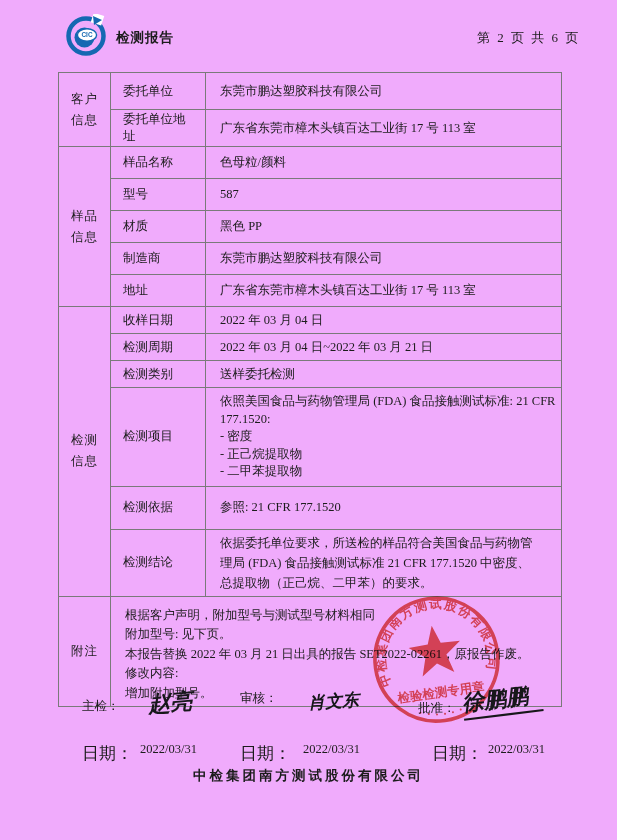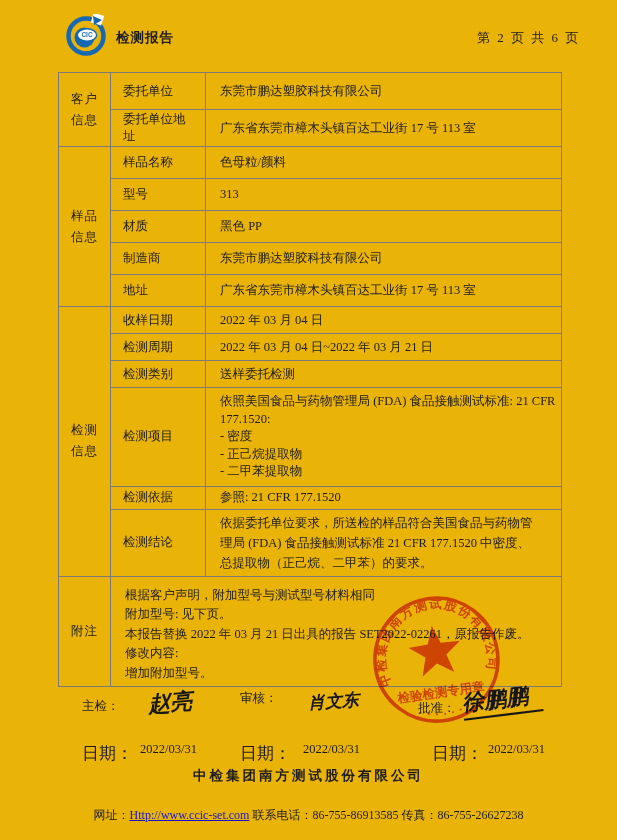--- a/index.html
+++ b/index.html
@@ -1,36 +1,36 @@
 <!DOCTYPE html>
 <html><head>
 <meta charset="utf-8">
 <style>
   html,body{margin:0;padding:0;background:#ffffff;}
-  .page{position:relative;width:617px;height:840px;background:#eab308;overflow:hidden;
+  .page{position:relative;width:617px;height:840px;background:#f0abfc;overflow:hidden;
         font-family:"Liberation Serif","DejaVu Serif",serif;color:#1c1c1c;}
 
   
   .hdr-logo{position:absolute;left:64px;top:14px;width:44px;height:44px;}
   .hdr-title{position:absolute;left:116px;top:29px;font-size:13.5px;font-weight:bold;letter-spacing:1px;}
   .hdr-no{position:absolute;left:234px;top:29px;font-size:13px;font-weight:bold;}
   .hdr-page{position:absolute;left:477px;top:29px;font-size:13px;font-weight:normal;letter-spacing:2px;}
 
   
   table.info{position:absolute;left:58px;top:72px;width:503px;border-collapse:collapse;
              table-layout:fixed;font-size:12.5px;}
   table.info td{border:1px solid #7a7a7a;vertical-align:middle;overflow:hidden;}
   td.group{text-align:center;padding:0;}
   td.group .g{width:2.4em;margin:0 auto;line-height:21px;letter-spacing:1px;}
   td.flabel{padding:0 16px 0 12px;}
   td.fvalue{padding:2px 8px 2px 14px;line-height:17px;}
   tr.r37{height:37px;}
   tr.r32{height:32px;}
   tr.r27{height:27px;}
-  tr.r25{height:23px;}
+  tr.r25{height:43px;}
   td.items{vertical-align:middle;padding:5px 8px 5px 14px;}
   td.items div{line-height:17.6px;white-space:nowrap;}
   td.concl{padding:3px 20px 3px 14px;line-height:20px;}
   tr.rnotes{height:110px;}
   td.notes{vertical-align:top;padding:6px 8px 0 14px;line-height:19.5px;}
 
   
   .abs{position:absolute;}
   .sig-label{font-size:12.5px;}
   .sig-name{font-family:"DejaVu Sans",sans-serif;font-style:italic;font-weight:bold;color:#17171a;}
@@ -92,21 +92,21 @@
 
     <tr class="r32">
       <td class="group" rowspan="5">
             <div class="g">样品信息</div>
           </td>
       <td class="flabel">样品名称</td>
       <td class="fvalue">色母粒/颜料</td>
     </tr>
     <tr class="r32">
       <td class="flabel">型号</td>
-      <td class="fvalue">313</td>
+      <td class="fvalue">587</td>
     </tr>
     <tr class="r32">
       <td class="flabel">材质</td>
       <td class="fvalue">黑色 PP</td>
     </tr>
     <tr class="r32">
       <td class="flabel">制造商</td>
       <td class="fvalue">东莞市鹏达塑胶科技有限公司</td>
     </tr>
     <tr class="r32">
@@ -192,19 +192,14 @@
   <span class="abs sig-name over-stamp" style="left:462px;top:684px;font-size:22px;transform:rotate(-7deg);border-bottom:2px solid #17171a;padding-right:14px;">徐鹏鹏</span>
 
   <span class="abs date-label" style="left:82px;top:742px;">日期：</span>
   <span class="abs date-val" style="left:140px;top:742px;">2022/03/31</span>
   <span class="abs date-label" style="left:240px;top:742px;">日期：</span>
   <span class="abs date-val" style="left:303px;top:742px;">2022/03/31</span>
   <span class="abs date-label" style="left:432px;top:742px;">日期：</span>
   <span class="abs date-val" style="left:488px;top:742px;">2022/03/31</span>
 
   <div class="foot-company">中检集团南方测试股份有限公司</div>
-  <div class="foot-line f2">
-    <span>网址：</span><a class="url" href="#">Http://www.ccic-set.com</a>
-    <span>联系电话：</span><span>86-755-86913585</span>
-    <span>传真：</span><span>86-755-26627238</span>
-  </div>
 
 </div>
 
 </body></html>

